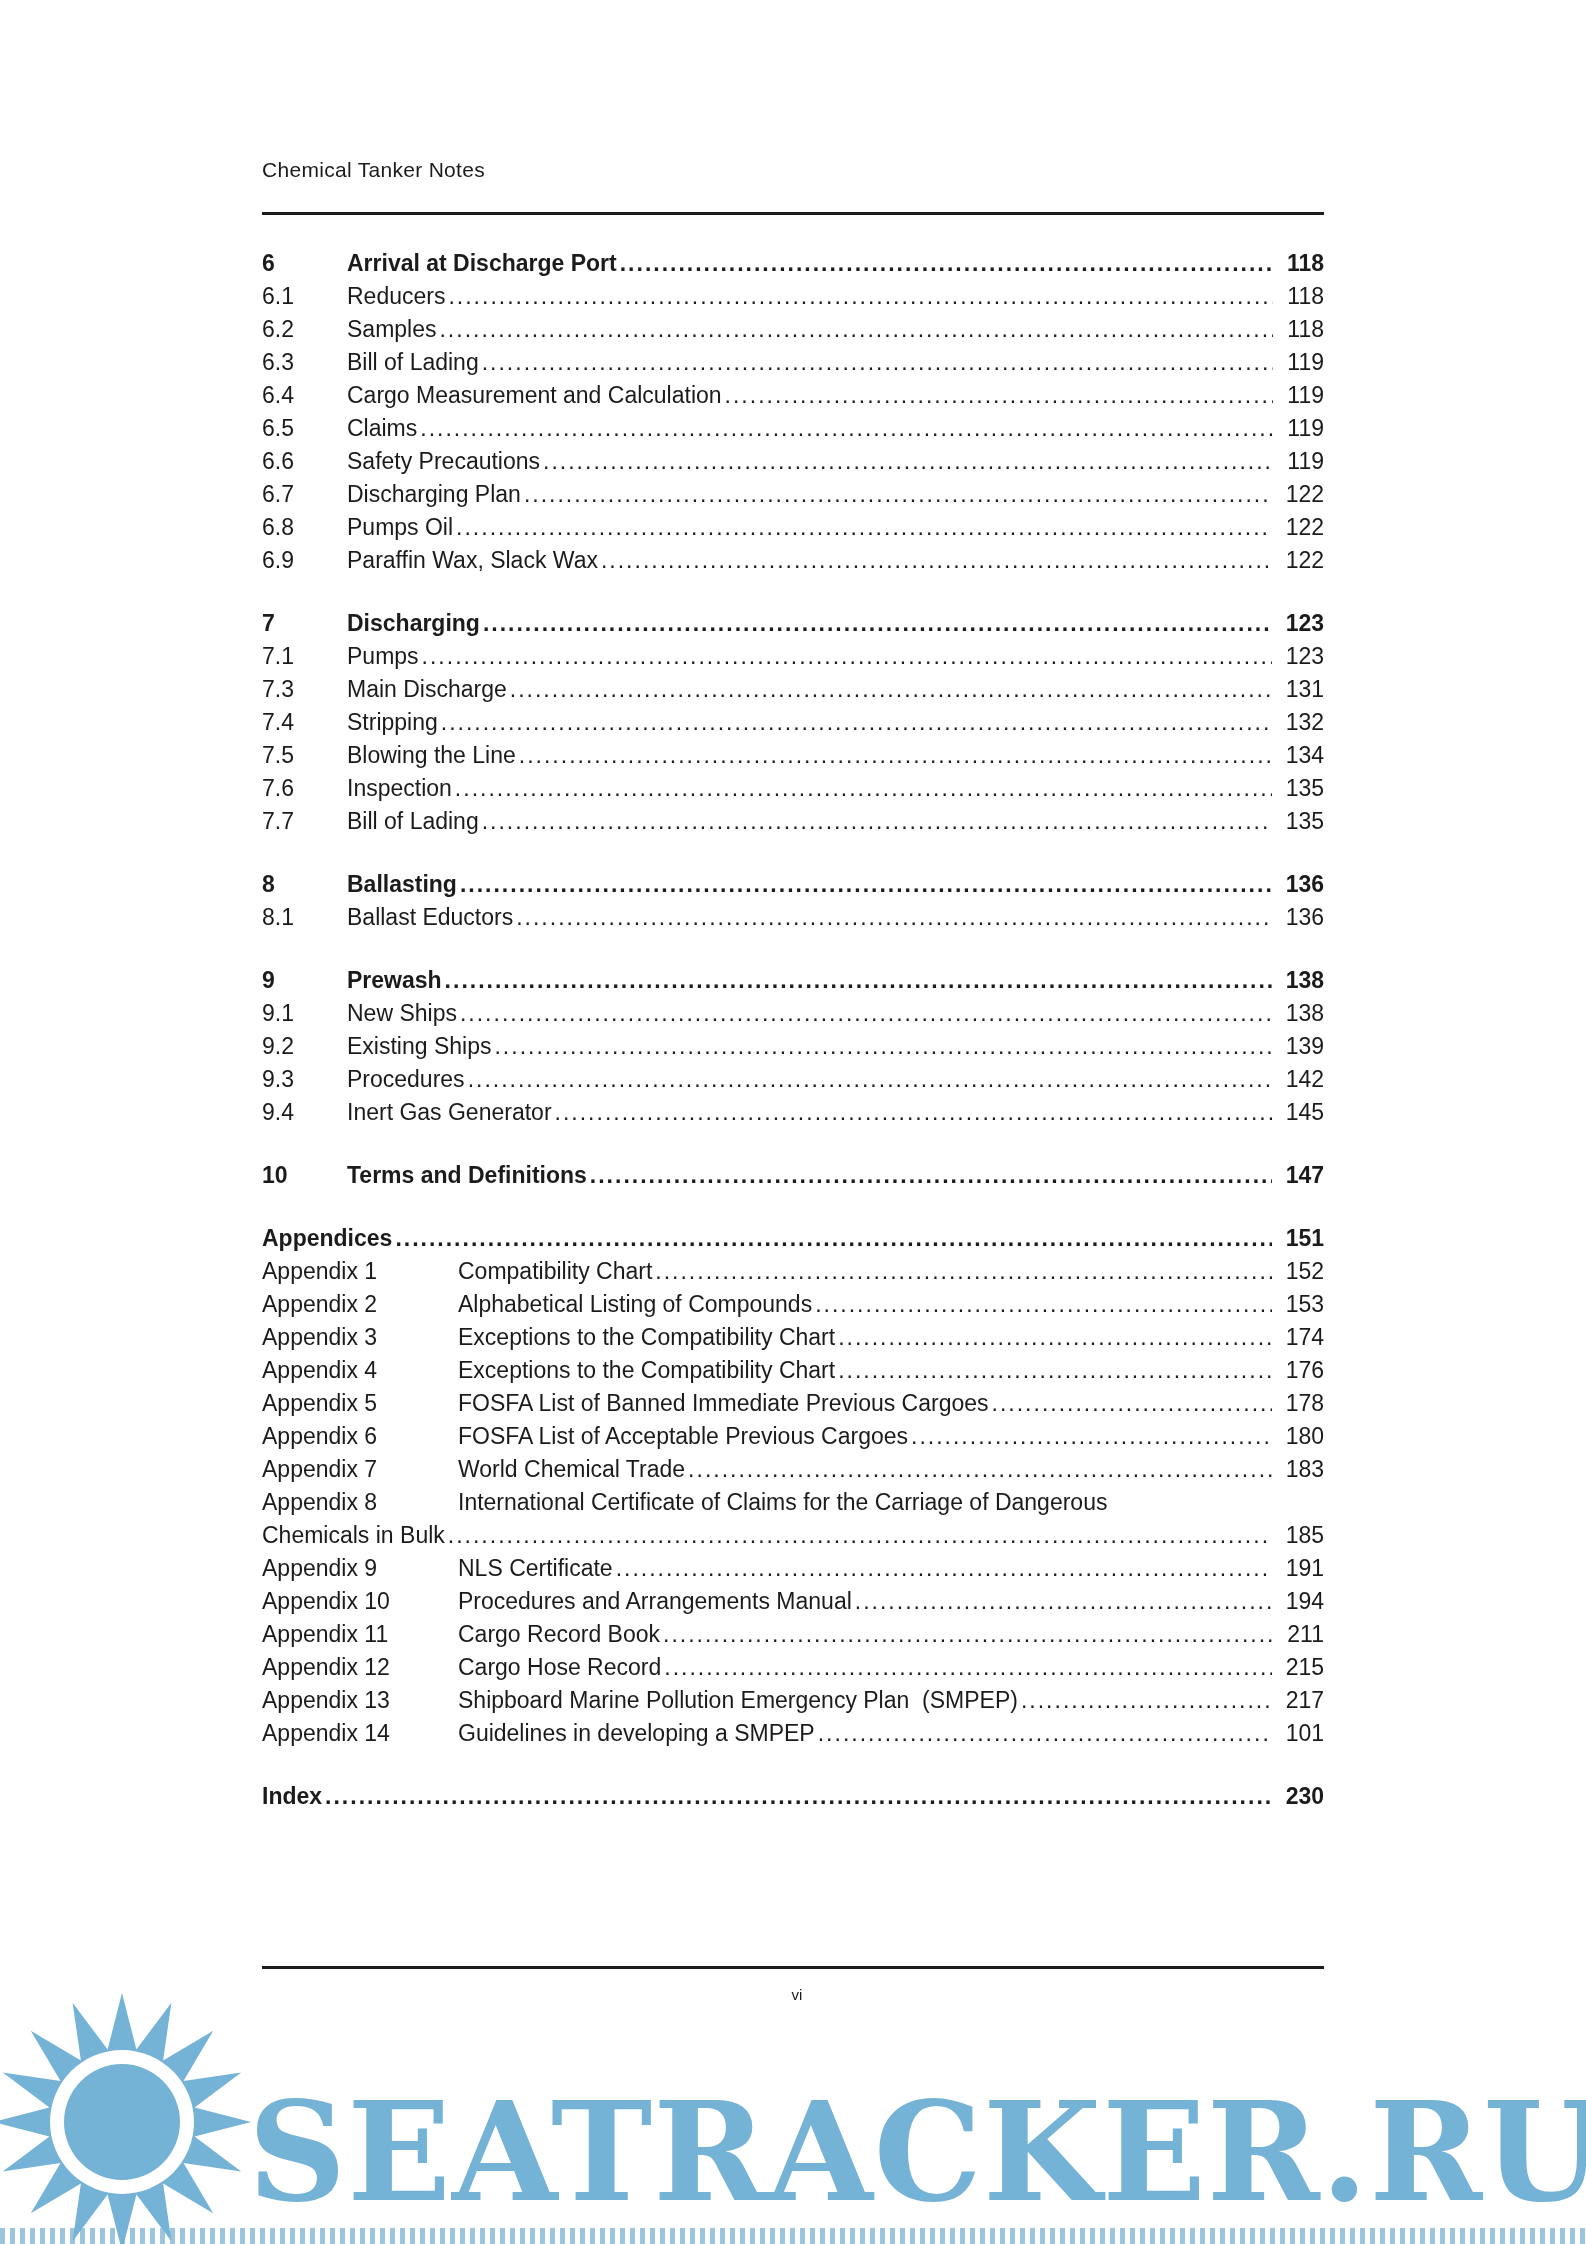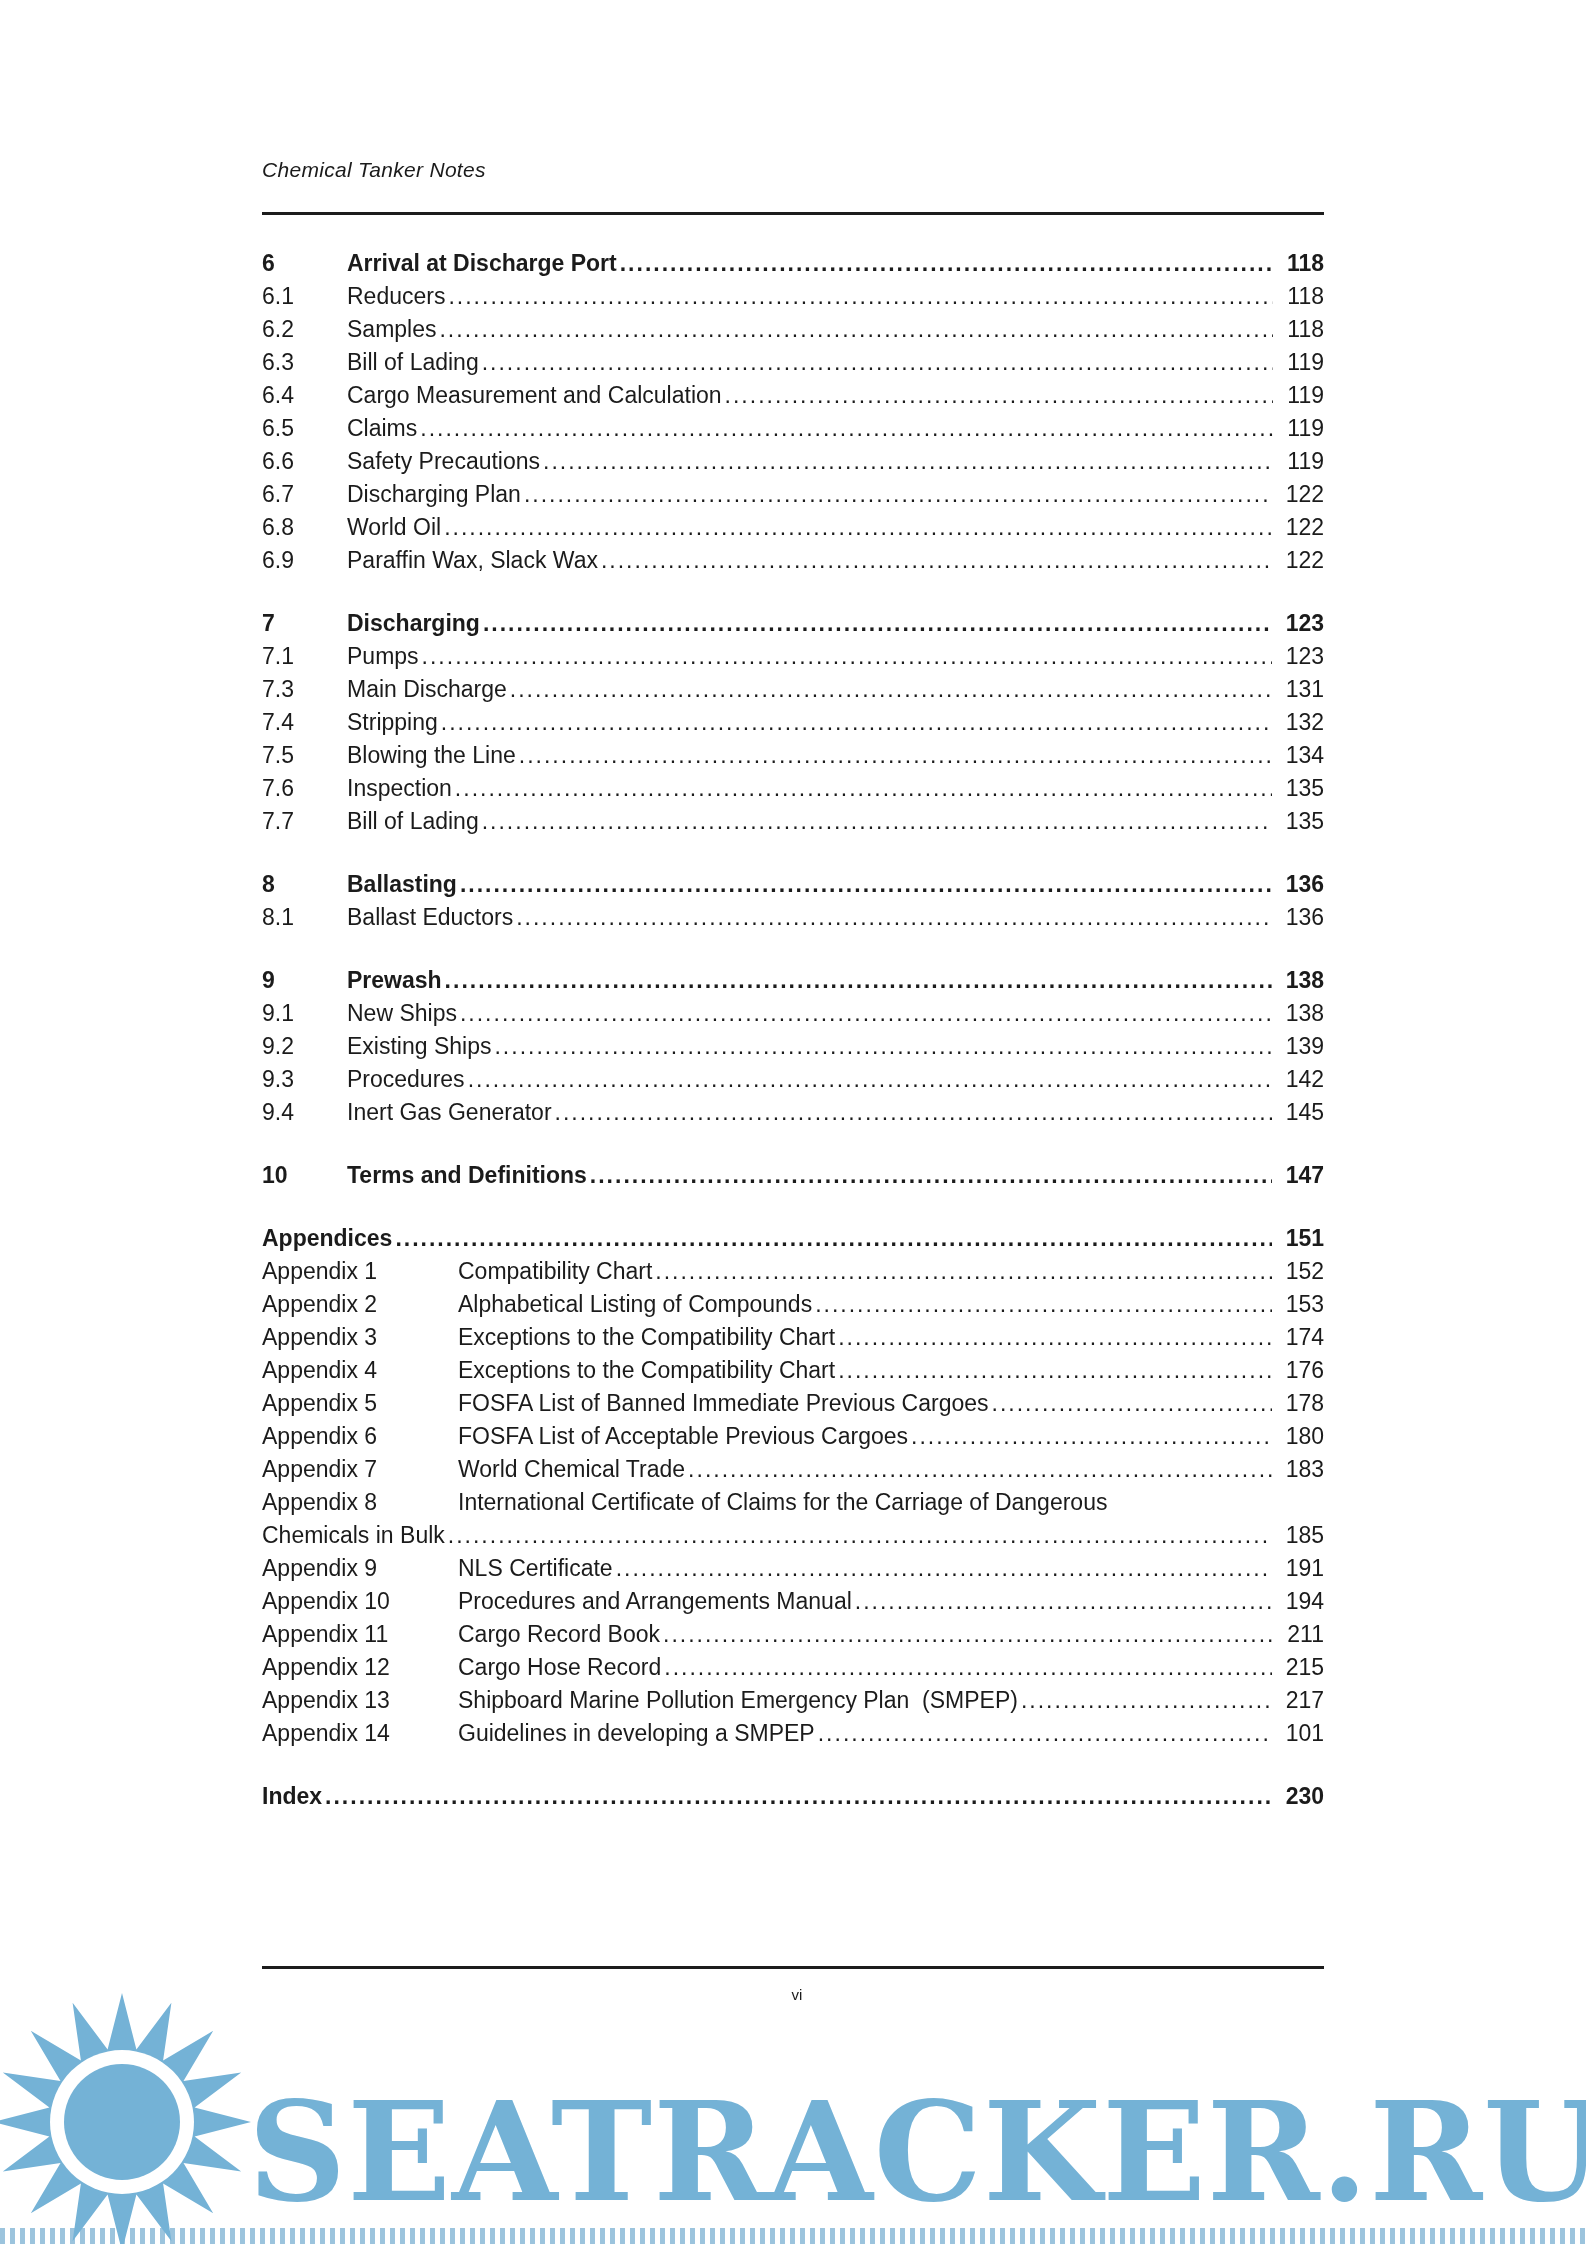--- a/index.html
+++ b/index.html
@@ -1,21 +1,21 @@
 <!DOCTYPE html>
 <html><head>
 <meta charset="utf-8">
 <style>
   html,body{margin:0;padding:0;}
   body{
     width:1586px;height:2244px;position:relative;overflow:hidden;
     background:#ffffff;color:#1b1b1b;
     font-family:"Liberation Sans",sans-serif;
   }
-  .page-header{position:absolute;left:262px;top:158px;font-size:21px;letter-spacing:.3px;font-style:italic;}
+  .page-header{position:absolute;left:262px;top:158px;font-size:21px;letter-spacing:.3px;}
   .header-rule{position:absolute;left:262px;top:212px;width:1062px;height:3px;background:#1c1c1c;}
   .toc{position:absolute;left:262px;top:247px;width:1062px;font-size:23px;}
   .toc-group{margin-top:30px;}
   .toc-group:first-child{margin-top:0;}
   .toc-row{display:flex;align-items:baseline;line-height:33px;}
   .toc-num{flex:0 0 85px;}
   .kind-appendix .toc-num{flex:0 0 196px;}
   .toc-title{flex:0 0 auto;white-space:pre;}
   .toc-leader{flex:1 1 auto;overflow:hidden;white-space:nowrap;margin-left:3px;min-width:0;}
   .toc-leader::after{
@@ -89,21 +89,21 @@
         <span class="toc-page">119</span>
       </div>
       <div class="toc-row kind-section">
         <span class="toc-num">6.7</span>
         <span class="toc-title">Discharging Plan</span>
         <span class="toc-leader"></span>
         <span class="toc-page">122</span>
       </div>
       <div class="toc-row kind-section">
         <span class="toc-num">6.8</span>
-        <span class="toc-title">World Oil</span>
+        <span class="toc-title">Pumps Oil</span>
         <span class="toc-leader"></span>
         <span class="toc-page">122</span>
       </div>
       <div class="toc-row kind-section">
         <span class="toc-num">6.9</span>
         <span class="toc-title">Paraffin Wax, Slack Wax</span>
         <span class="toc-leader"></span>
         <span class="toc-page">122</span>
       </div>
     </div>

